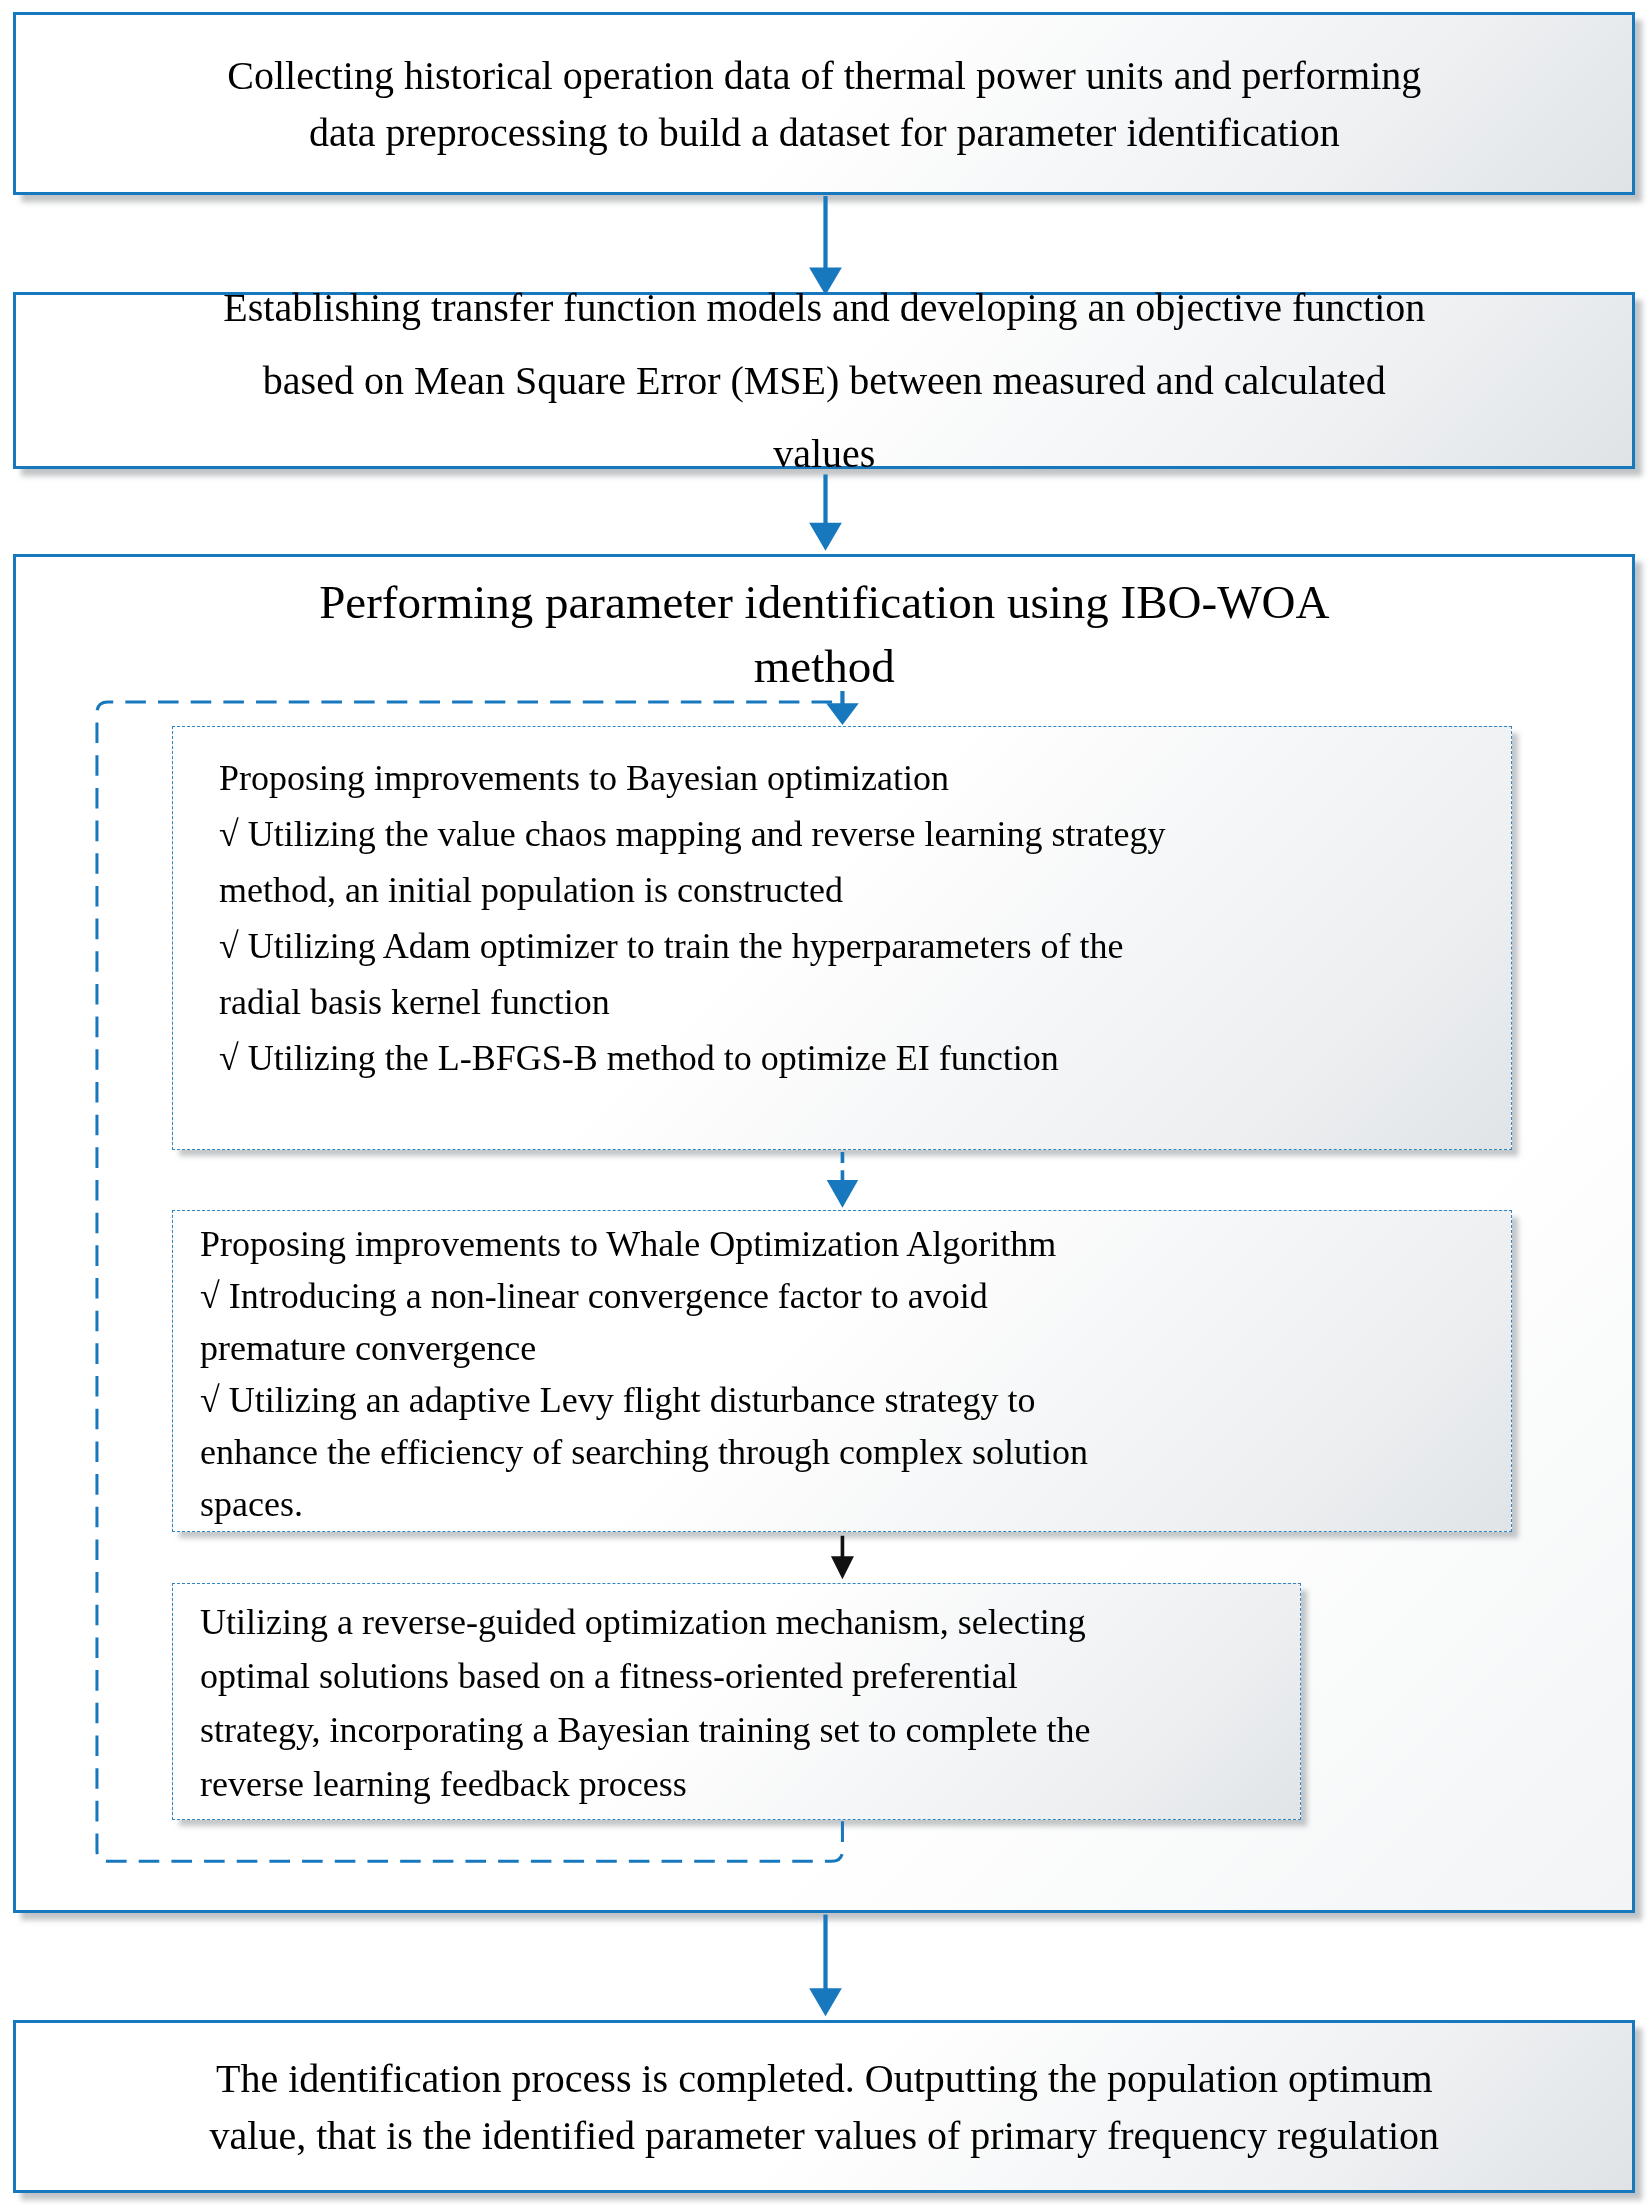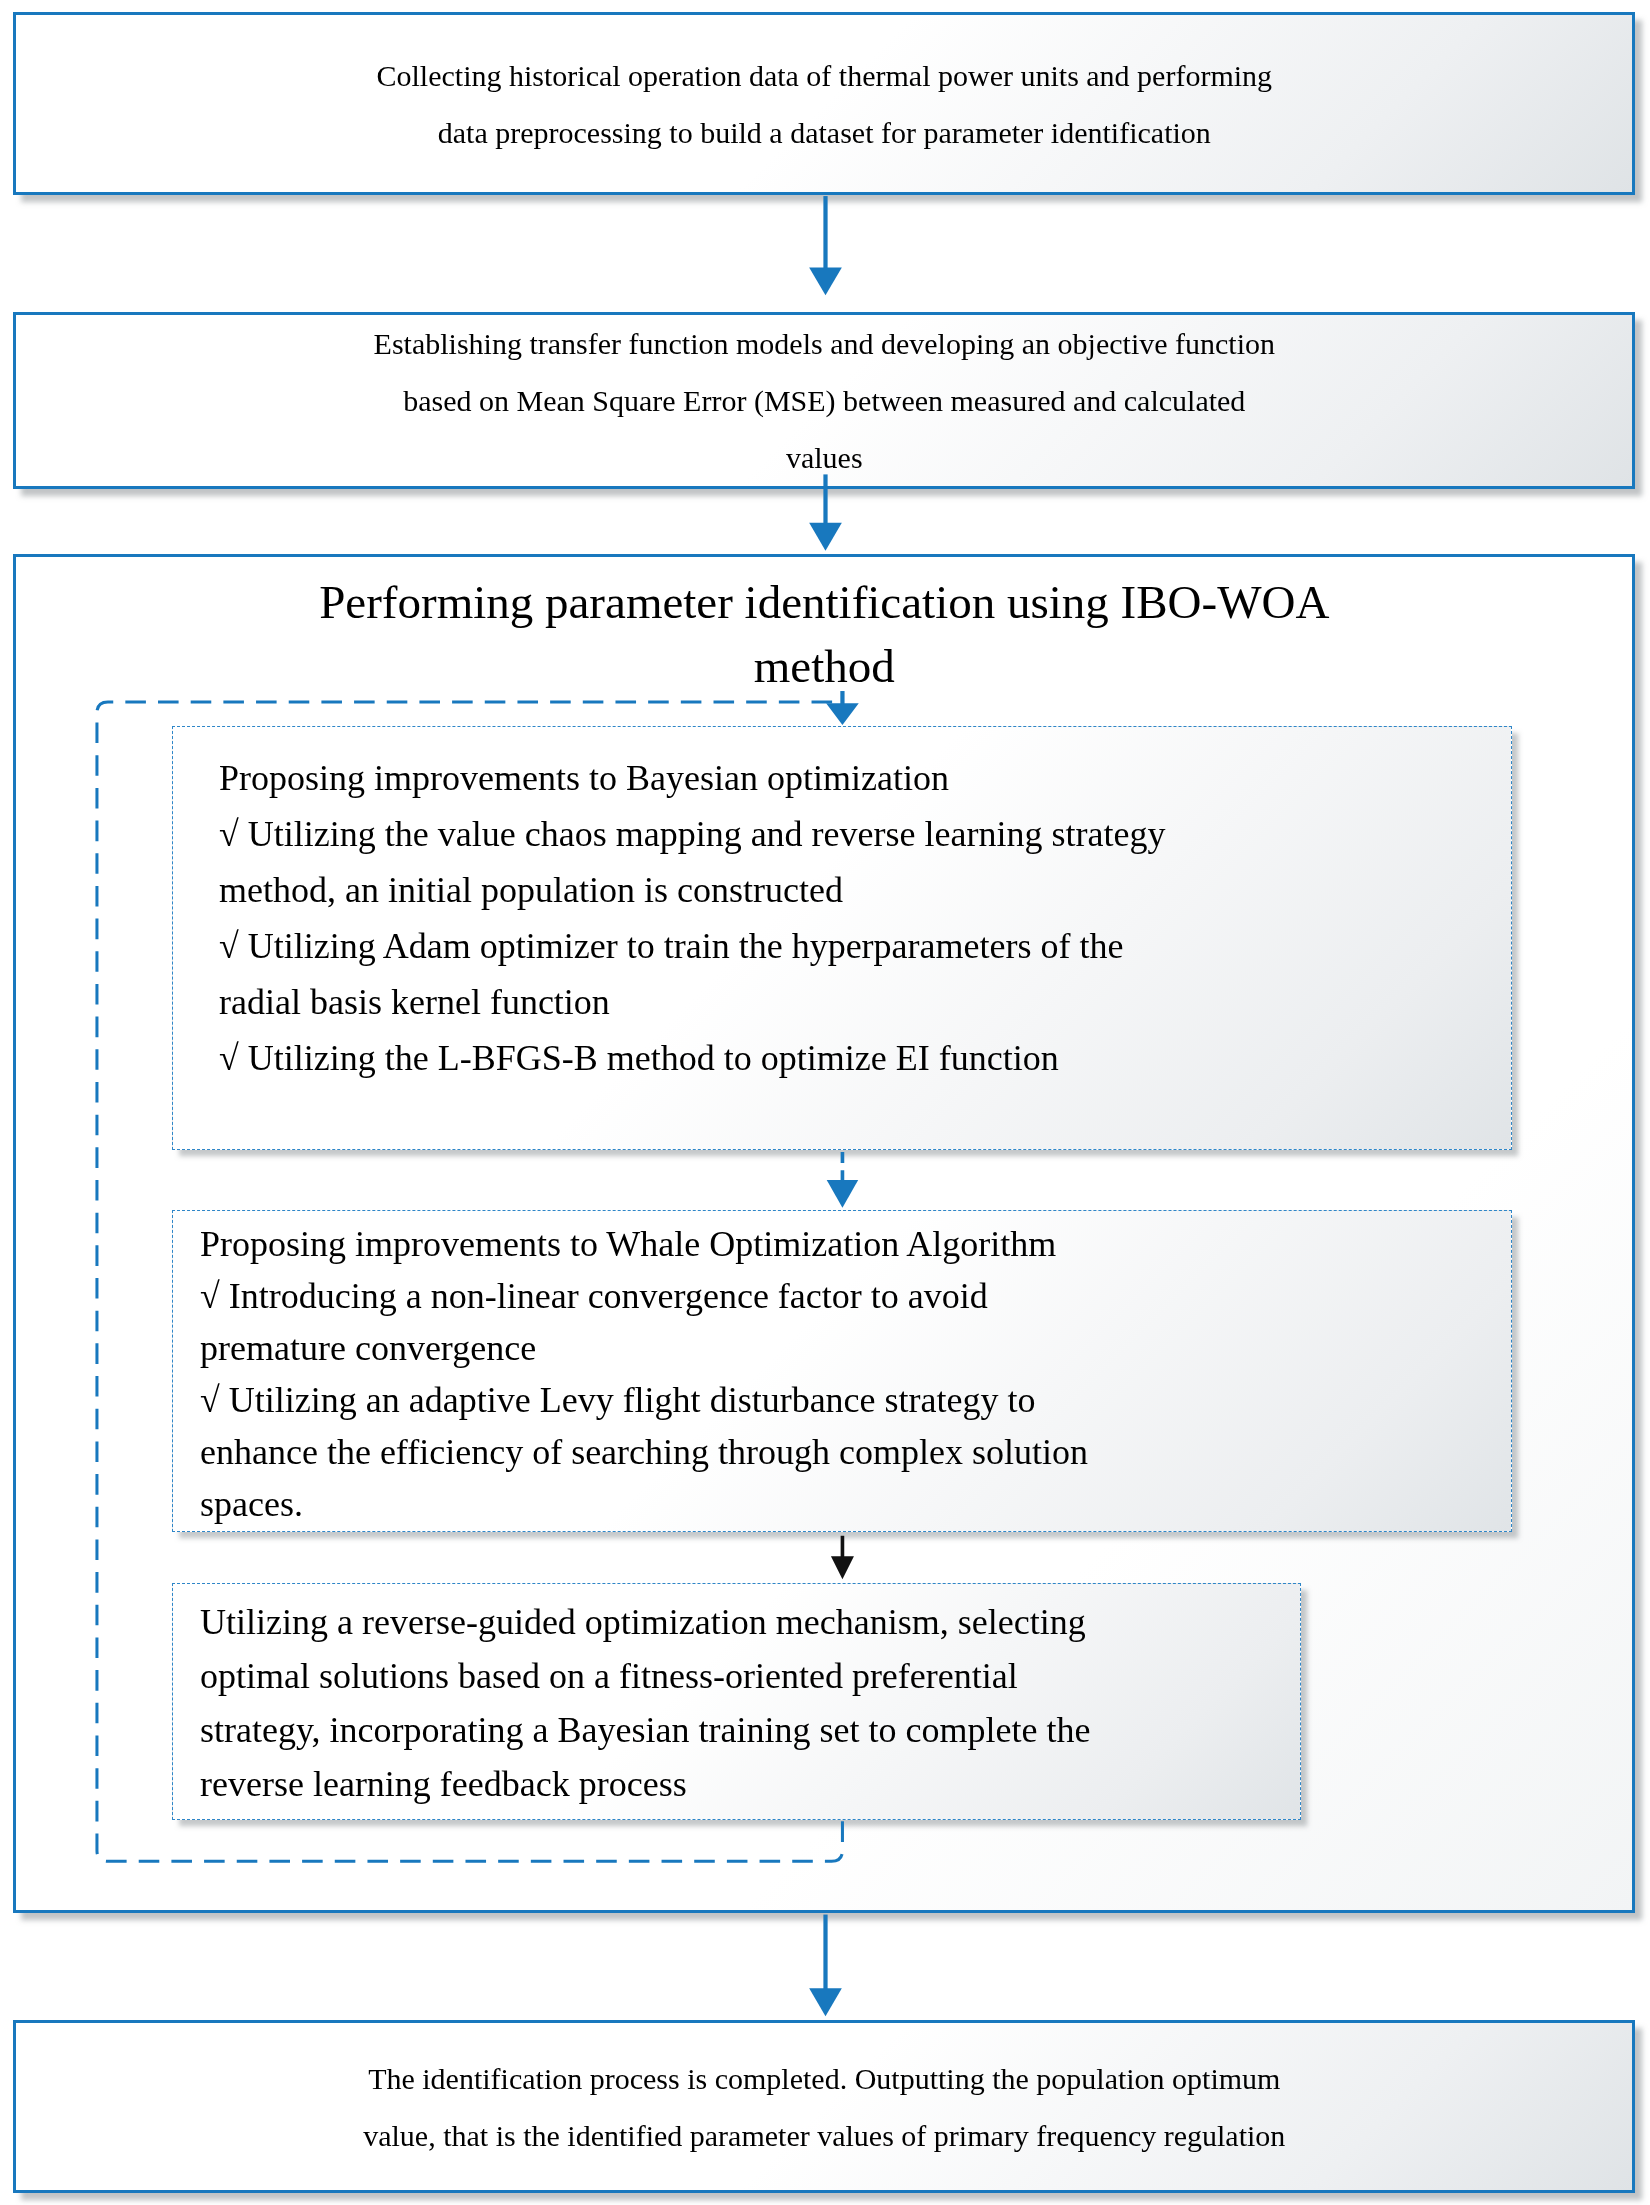--- a/index.html
+++ b/index.html
@@ -25,21 +25,21 @@
     background: linear-gradient(135deg, #ffffff 45%, #eceef0 85%, #e0e4e7 100%);
     box-shadow: 6.7px 6.7px 4.8px rgba(140,145,150,0.5);
   }
   .center-text {
     display: flex;
     flex-direction: column;
     justify-content: center;
     align-items: center;
     text-align: center;
   }
-  .outer-text { font-size: 30px; font-family: Liberation Serif, serif; }
+  .outer-text { font-size: 40px; font-family: Liberation Serif, serif; }
   .outer-text .line { line-height: 57px; white-space: nowrap; }
   .main-box {
     position: absolute;
     border: 3.6px solid #1878be;
     background: linear-gradient(135deg, #ffffff 70%, #f2f4f5 100%);
     box-shadow: 7.9px 7.9px 5.4px rgba(140,145,150,0.55);
   }
   .main-title {
     margin: 13.3px auto 0 auto;
     width: 1301px;
@@ -57,21 +57,21 @@
 </head>
 <body>
 
 <div class="page">
 
   <div class="solid-box center-text outer-text" style="left:13.3px; top:12px; width:1622px; height:183px;">
     <div class="line">Collecting historical operation data of thermal power units and performing</div>
     <div class="line">data preprocessing to build a dataset for parameter identification</div>
   </div>
 
-  <div class="solid-box center-text outer-text" style="left:13.3px; top:312px; width:1622px; height:177px;">
+  <div class="solid-box center-text outer-text" style="left:13.3px; top:292px; width:1622px; height:177px;gap:16px;">
     <div class="line">Establishing transfer function models and developing an objective function</div>
     <div class="line">based on Mean Square Error (MSE) between measured and calculated</div>
     <div class="line">values</div>
   </div>
 
   <div class="main-box" style="left:13.3px; top:554px; width:1622px; height:1359px;">
     <div class="main-title">
       <div class="line">Performing parameter identification using IBO-WOA</div>
       <div class="line">method</div>
     </div>

